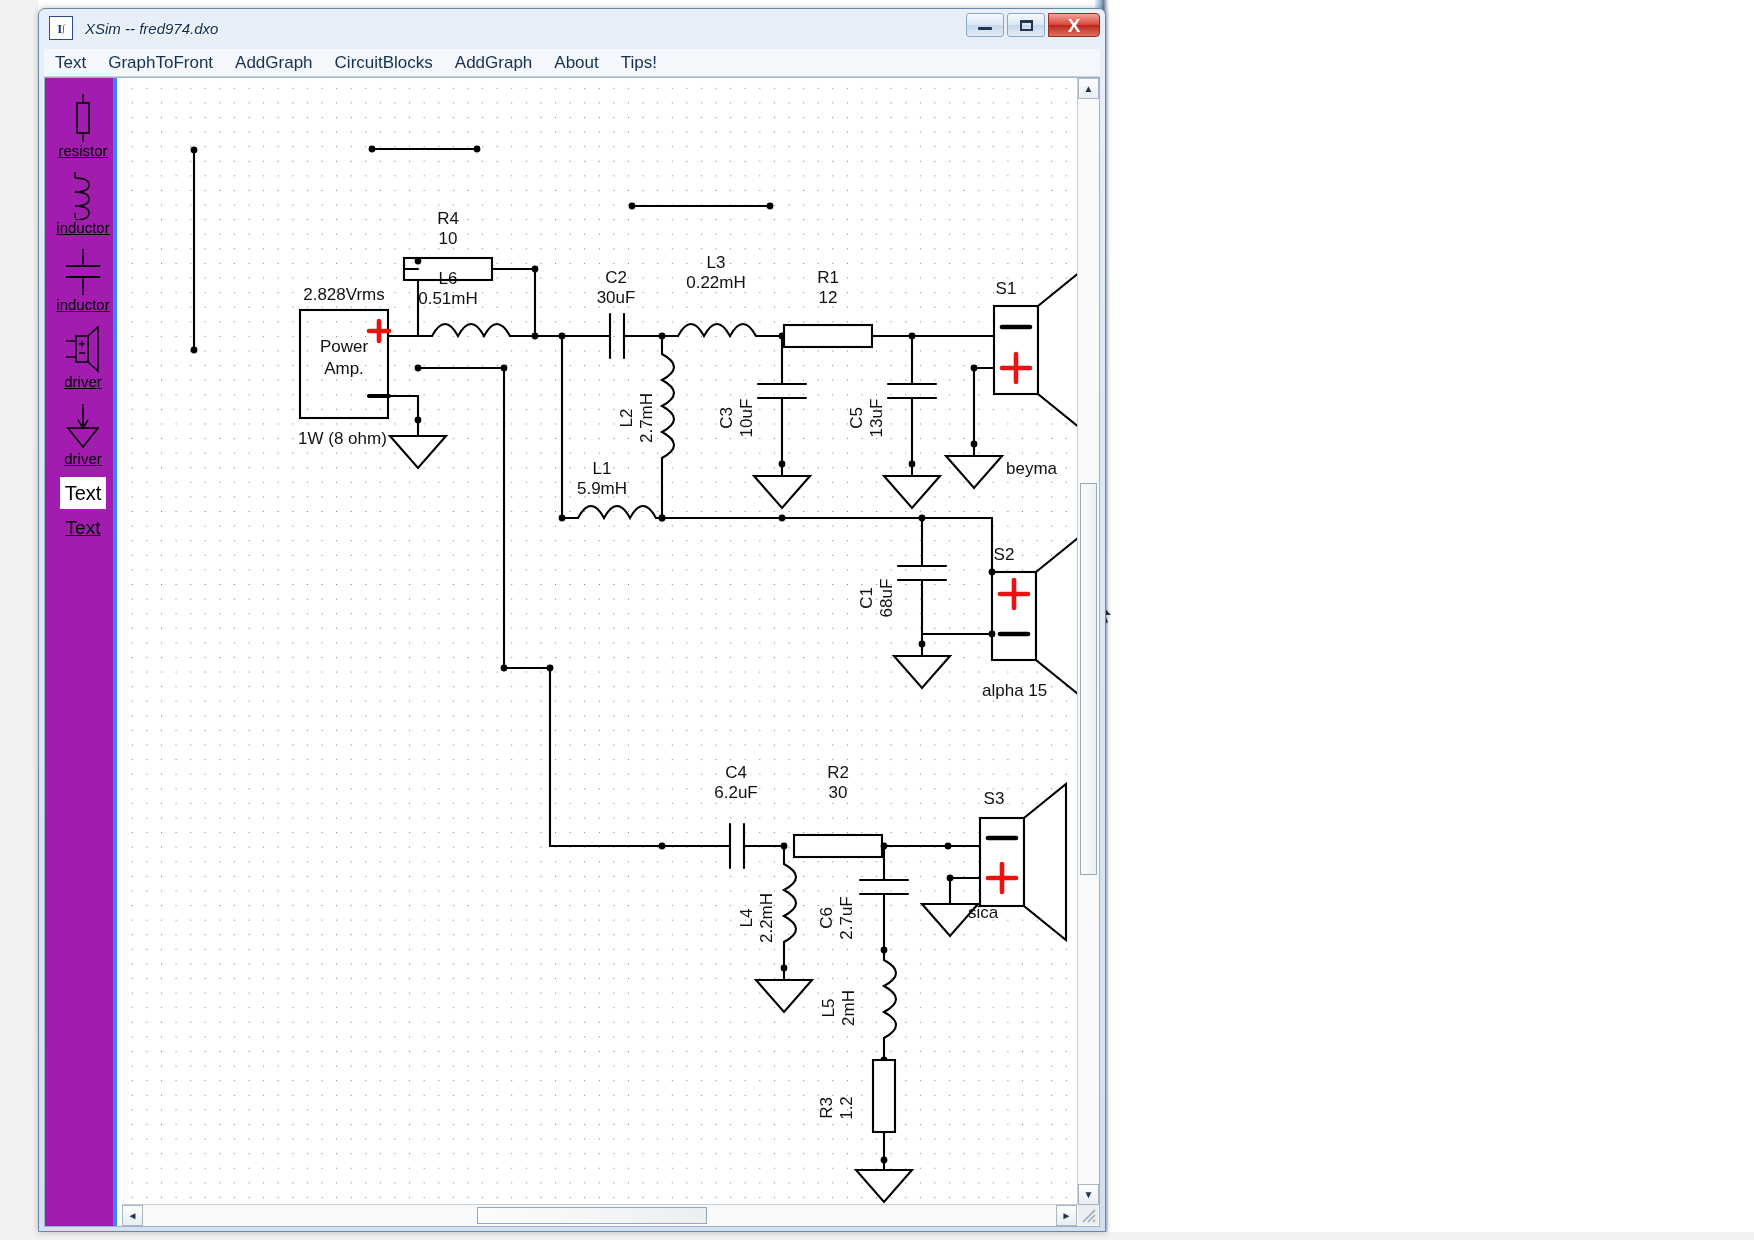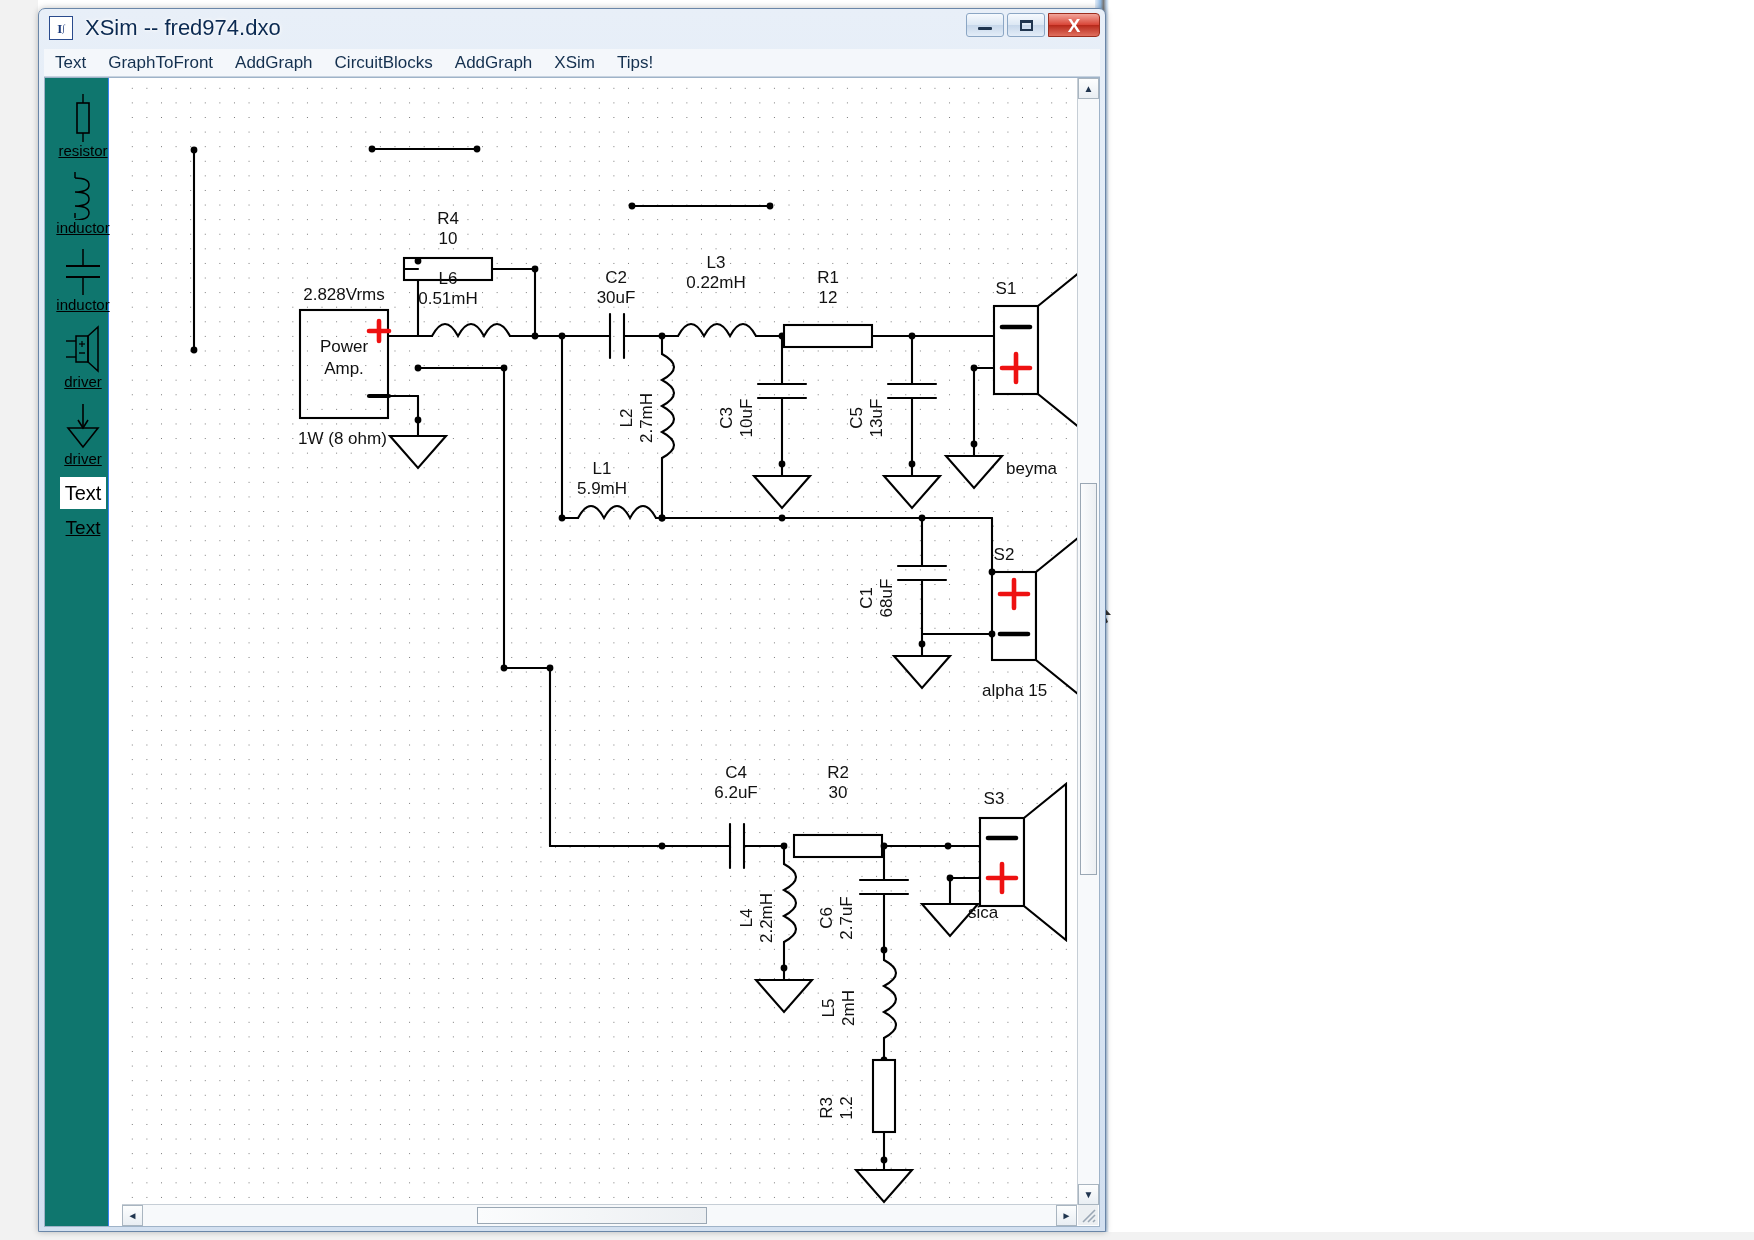--- a/index.html
+++ b/index.html
@@ -53,23 +53,24 @@
   }
   #app-icon{
     width:22px;height:22px;flex:0 0 auto;
     background:#ffffff;border:1px solid #2a4b8d;
     display:flex;align-items:center;justify-content:center;
     font-size:13px;font-weight:bold;color:#1b3a7a;
     font-family:"Liberation Serif",serif;
     line-height:1;
   }
   #title-text{
-    margin-left:12px;font-size:22px;color:#0b2a52;
+    margin-left:12px;font-size:15px;color:#0b2a52;
     text-shadow:0 0 3px #ffffff,0 0 5px #ffffff;
     white-space:nowrap;
+    font-style:italic;
   }
   #win-buttons{
     position:absolute;right:5px;top:4px;display:flex;gap:0px;
   }
   .winbtn{
     width:38px;height:24px;
     border:1px solid #8ba6c4;
     background:linear-gradient(to bottom,#f6fafe 0%,#dde8f4 48%,#c7d7ea 52%,#e3edf8 100%);
     display:flex;align-items:center;justify-content:center;
     box-sizing:border-box;
@@ -102,23 +103,23 @@
   
   #client{
     position:absolute;left:5px;top:68px;width:1056px;height:1150px;
     background:#ffffff;
     border:1px solid #9fb3c8;
     box-sizing:border-box;
     overflow:hidden;
   }
   
   #palette{
-    position:absolute;left:0;top:0;width:64px;height:1148px;
-    background:#0f766e;
-    border-right:1px solid #3b82f6;
+    position:absolute;left:0;top:0;width:72px;height:1148px;
+    background:#a21caf;
+    border-right:4px solid #3b82f6;
     box-sizing:border-box;
   }
   .pal-item{
     width:76px;display:flex;flex-direction:column;align-items:center;
   }
   .pal-icon{height:52px;display:flex;align-items:center;justify-content:center;}
   .pal-label{
     font-size:15px;color:#000000;text-decoration:underline;margin-top:-2px;margin-bottom:10px;
     font-family:"Liberation Sans",sans-serif;
   }
@@ -200,21 +201,21 @@
       </div>
     </div>
   </div>
 
   <div id="menubar">
     <div class="menu-item">Text</div>
     <div class="menu-item">GraphToFront</div>
     <div class="menu-item">AddGraph</div>
     <div class="menu-item">CircuitBlocks</div>
     <div class="menu-item">AddGraph</div>
-    <div class="menu-item">XSim</div>
+    <div class="menu-item">About</div>
     <div class="menu-item">Tips!</div>
   </div>
 
   <div id="client">
 
     <div id="palette">
       <div style="height:14px;"></div>
 
       <div class="pal-item">
         <div class="pal-icon">

